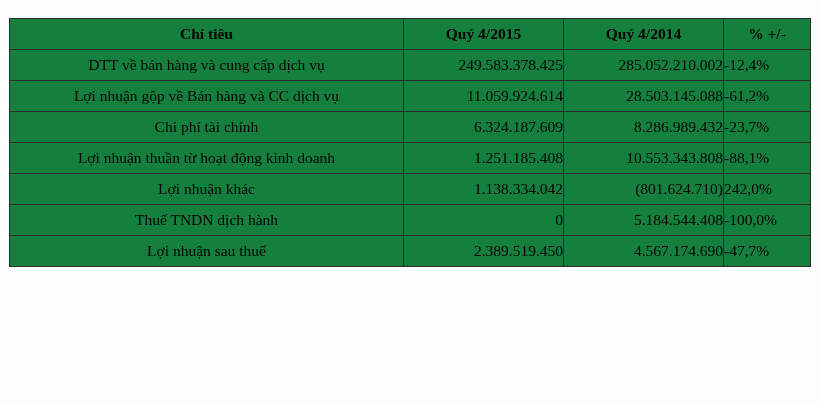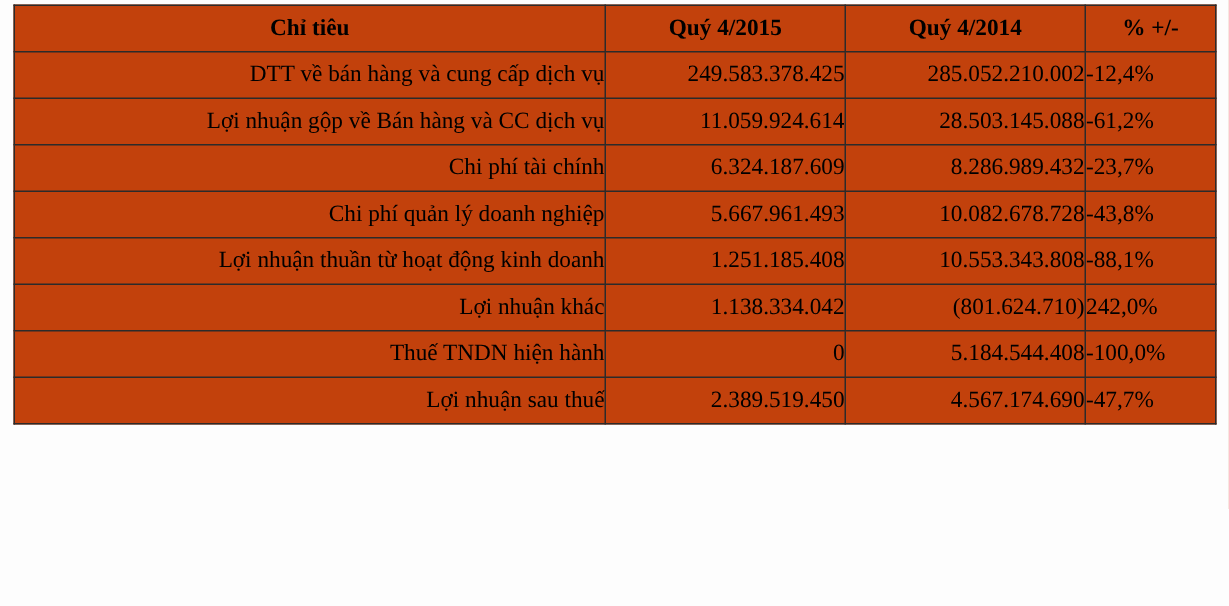--- a/index.html
+++ b/index.html
@@ -15,26 +15,26 @@
     overflow: hidden;
   }
   #sheet {
     position: relative;
     width: 819px;
     height: 404px;
     background: #fdfdfd;
   }
   table.fin {
     position: absolute;
-    top: 3px;
+    top: 18px;
     left: 9px;
     width: 801px;
     border-collapse: collapse;
     table-layout: fixed;
-    background: #c2410c;
+    background: #15803d;
   }
   table.fin col.c0 { width: 394px; }
   table.fin col.c1 { width: 160px; }
   table.fin col.c2 { width: 160px; }
   table.fin col.c3 { width: 87px; }
 
   table.fin th, table.fin td {
     border: 1px solid #2b2b2b;
     padding: 0;
     height: 30px;
@@ -45,21 +45,21 @@
     overflow: hidden;
   }
   thead th {
     font-weight: bold;
     text-align: center;
     height: 47px;
     line-height: 47px;
     font-size: 16px;
   }
   td.label {
-    text-align: right;
+    text-align: center;
     padding-left: 9px;
     font-size: 15.5px;
     margin-top: 44px;
   }
   td.num {
     text-align: right;
     padding-right: 7px;
     font-size: 15.5px;
   }
   td.pct {
@@ -99,39 +99,33 @@
         <td class="num">28.503.145.088</td>
         <td class="pct">-61,2%</td>
       </tr>
       <tr>
         <td class="label">Chi phí tài chính</td>
         <td class="num">6.324.187.609</td>
         <td class="num">8.286.989.432</td>
         <td class="pct">-23,7%</td>
       </tr>
       <tr>
-        <td class="label">Chi phí quản lý doanh nghiệp</td>
-        <td class="num">5.667.961.493</td>
-        <td class="num">10.082.678.728</td>
-        <td class="pct">-43,8%</td>
-      </tr>
-      <tr>
         <td class="label">Lợi nhuận thuần từ hoạt động kinh doanh</td>
         <td class="num">1.251.185.408</td>
         <td class="num">10.553.343.808</td>
         <td class="pct">-88,1%</td>
       </tr>
       <tr>
         <td class="label">Lợi nhuận khác</td>
         <td class="num">1.138.334.042</td>
         <td class="num">(801.624.710)</td>
         <td class="pct">242,0%</td>
       </tr>
       <tr>
-        <td class="label">Thuế TNDN hiện hành</td>
+        <td class="label">Thuế TNDN dịch hành</td>
         <td class="num">0</td>
         <td class="num">5.184.544.408</td>
         <td class="pct">-100,0%</td>
       </tr>
       <tr>
         <td class="label">Lợi nhuận sau thuế</td>
         <td class="num">2.389.519.450</td>
         <td class="num">4.567.174.690</td>
         <td class="pct">-47,7%</td>
       </tr>

